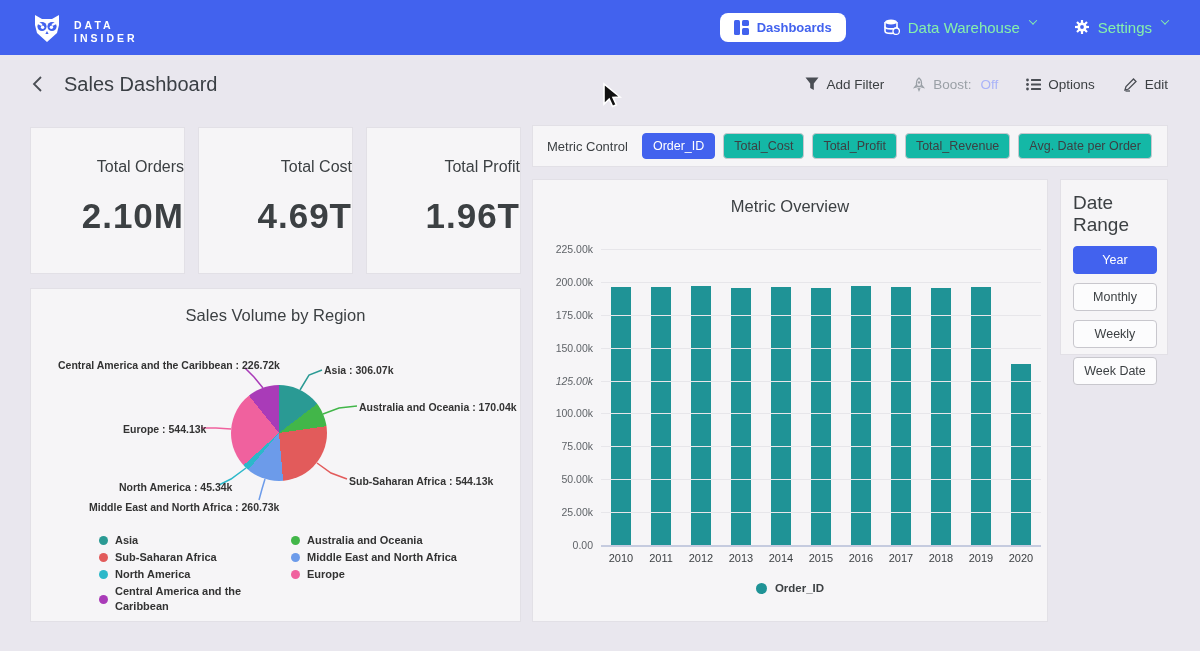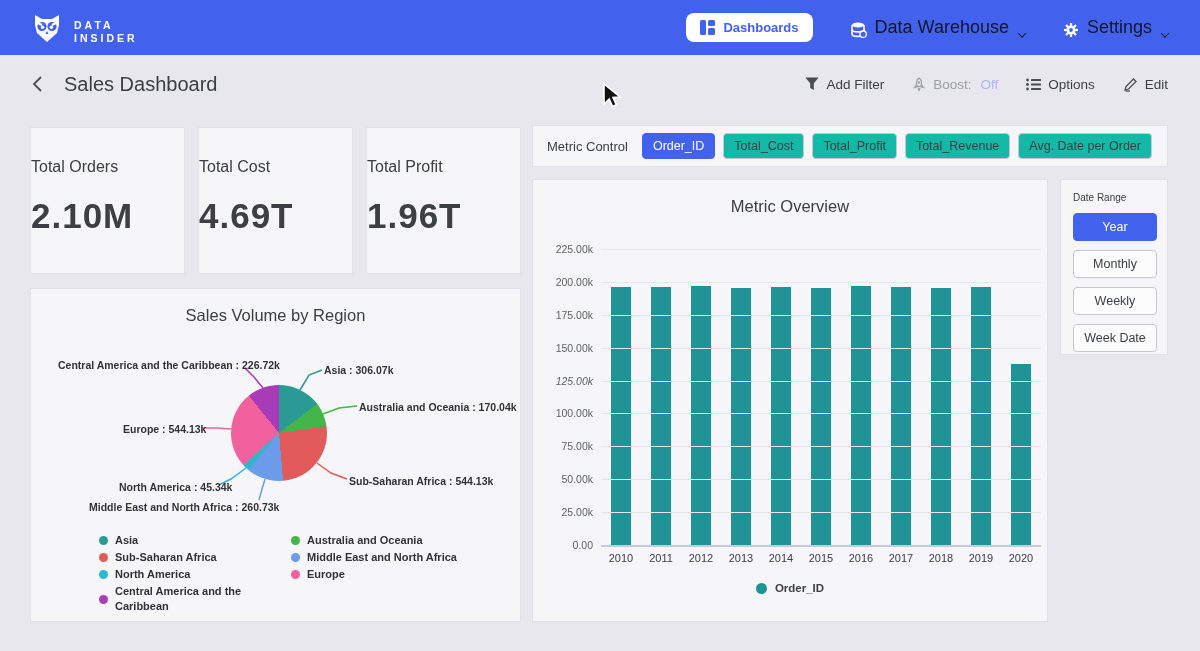--- a/index.html
+++ b/index.html
@@ -7,38 +7,38 @@
   body { position:relative; background:#e9e7ee; }
 
   
   .nav { position:absolute; top:0; left:0; width:1200px; height:55px; background:#4262ee;
          display:flex; align-items:center; padding:0 32px 0 30px; }
   .brand { display:flex; align-items:flex-end; gap:10px; }
   .brand-text { color:#fff; font-size:10.5px; font-weight:bold; letter-spacing:3px; line-height:13px; }
   .nav-right { margin-left:auto; display:flex; align-items:center; gap:38px; }
   .nav-pill { background:#fff; color:#4262ee; border-radius:8px; padding:7px 14px;
               display:flex; align-items:center; gap:8px; font-size:13px; font-weight:bold; cursor:pointer; border:none; }
-  .nav-item { color:#0f172a; font-size:18px; display:flex; align-items:flex-end; gap:8px; cursor:pointer; }
+  .nav-item { color:#86efac; font-size:15px; display:flex; align-items:flex-start; gap:8px; cursor:pointer; }
   .caret { width:6px; height:6px; border-right:1.8px solid currentColor; border-bottom:1.8px solid currentColor;
            transform:rotate(45deg) translate(-1px,-1px); display:inline-block; margin-left:2px; }
 
   
   .subheader { position:absolute; top:55px; left:0; width:1200px; height:58px;
                display:flex; align-items:center; padding:0 32px 0 26px; }
   .back-btn { background:none; border:none; cursor:pointer; display:flex; align-items:center; padding:4px; }
   .page-title { font-size:20px; color:#3a3f44; margin-left:14px; font-weight:500; }
   .actions { margin-left:auto; display:flex; align-items:center; gap:28px; font-size:13.5px; color:#3c4043; }
   .action { display:flex; align-items:center; gap:7px; cursor:pointer; }
   .action svg { flex:none; }
   .boost-label { color:#9aa0a6; }
   .boost-value { color:#aab4f8; margin-left:2px; }
 
   
   .card { position:absolute; background:#f6f5f7; border:1px solid #e2e0e6; }
-  .kpi { display:flex; flex-direction:column; align-items:flex-start; padding-top:30px; }
+  .kpi { display:flex; flex-direction:column; align-items:flex-end; padding-top:30px; }
   .kpi-label { font-size:16px; color:#3c4043; }
   .kpi-value { font-size:35px; font-weight:bold; color:#3c4043; margin-top:20px; letter-spacing:1px; }
   .card-title { text-align:center; font-size:16.5px; color:#3c4043; padding-top:17px; }
 
   
   .metric-strip { display:flex; align-items:center; padding:0 14px; gap:8px; }
   .metric-strip-label { font-size:13px; color:#3c4043; margin-right:6px; }
   .chip { background:#14b8a6; border:1px solid #c8c7cd; border-radius:4px; padding:5px 10px;
           font-size:12.5px; color:#3c4043; cursor:pointer; }
   .chip.selected { background:#4262ee; border-color:#4262ee; color:#fff; }
@@ -70,21 +70,21 @@
   .bar-slot { flex:1; height:100%; display:flex; align-items:flex-end; justify-content:center; }
   .bar { width:20px; }
   .bar-xaxis { position:absolute; left:68px; top:372px; width:440px; display:flex; }
   .xtick { flex:1; text-align:center; font-size:11px; color:#3c4043; }
   .bar-legend { position:absolute; left:0; right:0; top:402px; display:flex; justify-content:center;
                 align-items:center; gap:8px; font-size:11.5px; font-weight:bold; color:#3c4043; cursor:pointer; }
   .bar-legend .dot { width:11px; height:11px; border-radius:50%; }
 
   
   .date-card { padding:12px; }
-  .dr-label { font-size:10px; color:#3c4043; margin-bottom:10px; }
+  .dr-label { font-size:19px; color:#3c4043; margin-bottom:10px; }
   .dr-btn { display:block; width:84px; margin:0 auto 9px auto; padding:6px 0; text-align:center;
             background:#fcfcfd; border:1px solid #c8c7cd; border-radius:4px; font-size:12.5px;
             color:#3c4043; cursor:pointer; }
   .dr-btn.selected { background:#4262ee; border-color:#4262ee; color:#fff; }
 
   .cursor { position:absolute; left:600px; top:82px; pointer-events:none; z-index:50; }
 </style>
 </head>
 <body>
 

